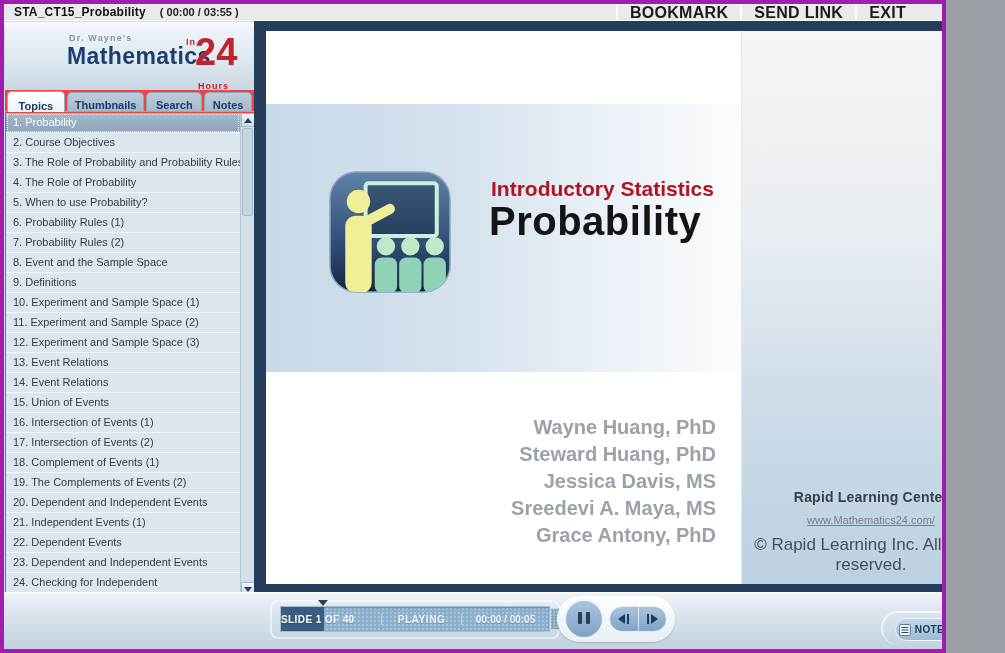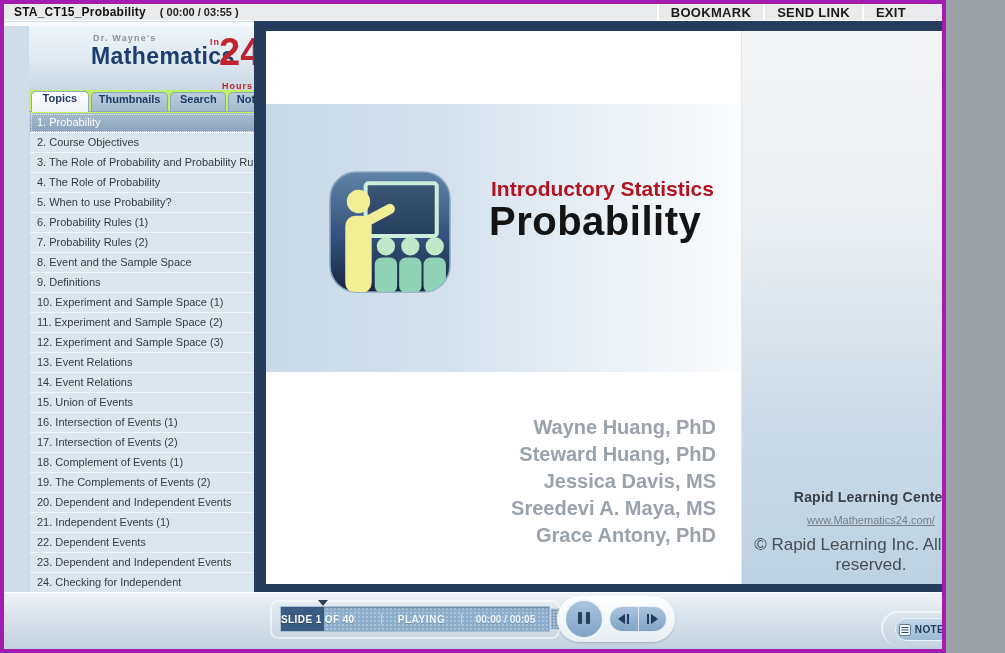--- a/index.html
+++ b/index.html
@@ -5,36 +5,36 @@
   html,body{margin:0;padding:0;background:#9aa0a6;}
   *{box-sizing:border-box;font-family:"Liberation Sans","DejaVu Sans",sans-serif;}
   .window{position:relative;width:946px;height:653px;background:#cfdde9;overflow:hidden;
           border:4px solid #a21caf;}
   
   .titlebar{position:absolute;left:0;top:0;width:100%;height:17px;background:#e9eaeb;
             border-bottom:1px solid #fbfcfd;display:flex;align-items:center;}
   .tb-title{font-size:12px;font-weight:bold;color:#111;margin-left:10px;letter-spacing:.2px;}
   .tb-time{font-size:11px;font-weight:bold;color:#222;margin-left:14px;}
   .tb-actions{margin-left:auto;display:flex;align-items:center;height:100%;padding-right:24px;}
-  .tb-action{font-size:13px;font-weight:bold;color:#1b1b1b;padding:0 12px;cursor:pointer;
+  .tb-action{font-size:16px;font-weight:bold;color:#1b1b1b;padding:0 12px;cursor:pointer;
              border-left:2px solid #fdfdfd;letter-spacing:.3px;line-height:17px;}
   .strip{position:absolute;left:0;top:18px;width:100%;height:4px;background:#f7f9fa;}
   
-  .sidebar{position:absolute;left:1px;top:22px;width:249px;height:570px;background:#bef264;margin-left:24px;}
+  .sidebar{position:absolute;left:1px;top:22px;width:249px;height:570px;background:#ef4444;}
   .logo{position:relative;height:64px;background:linear-gradient(180deg,#eff5fa 0%,#dde8f0 55%,#c9d7e3 100%);overflow:hidden;}
   .logo-pre{position:absolute;left:64px;top:7px;font-size:9px;font-weight:bold;color:#8d9298;letter-spacing:1.2px;}
   .logo-main{position:absolute;left:62px;top:17px;font-size:23px;font-weight:bold;color:#1c3d6d;letter-spacing:.4px;}
   .logo-in{position:absolute;left:181px;top:11px;font-size:9px;font-weight:bold;color:#c1232e;letter-spacing:1px;}
   .logo-24{position:absolute;left:190px;top:8px;font-size:38px;font-weight:bold;color:#c1232e;line-height:.95;}
   .logo-hours{position:absolute;left:193px;top:55px;font-size:9px;font-weight:bold;color:#c1232e;letter-spacing:1px;}
   
   .tabs{position:absolute;left:0;top:64px;width:249px;height:22px;display:flex;align-items:flex-end;
         padding:0 2px;gap:2px;border-bottom:1px solid #93a9bd;}
   .tab{height:19px;border:1px solid #8ea4b8;border-bottom:none;border-radius:5px 5px 0 0;
-       background:linear-gradient(180deg,#bccddc 0%,#a4bacc 100%);display:flex;align-items:flex-start;
+       background:linear-gradient(180deg,#bccddc 0%,#a4bacc 100%);display:flex;align-items:flex-end;
        justify-content:center;cursor:pointer;}
   .tab span{font-size:11px;font-weight:bold;color:#1e3c68;}
   .tab.active{height:21px;margin-bottom:-1px;background:linear-gradient(180deg,#ffffff 0%,#edf3f8 100%);
        border-color:#93a9bd;}
   .tabs div.tab:nth-of-type(1){width:58px}
   .tabs div.tab:nth-of-type(2){width:78px}
   .tabs div.tab:nth-of-type(3){width:56px}
   .tabs div.tab:nth-of-type(4){width:48px}
   
   .topics{position:absolute;left:1px;top:87px;width:234px;height:483px;background:#dde7ef;overflow:hidden;}

